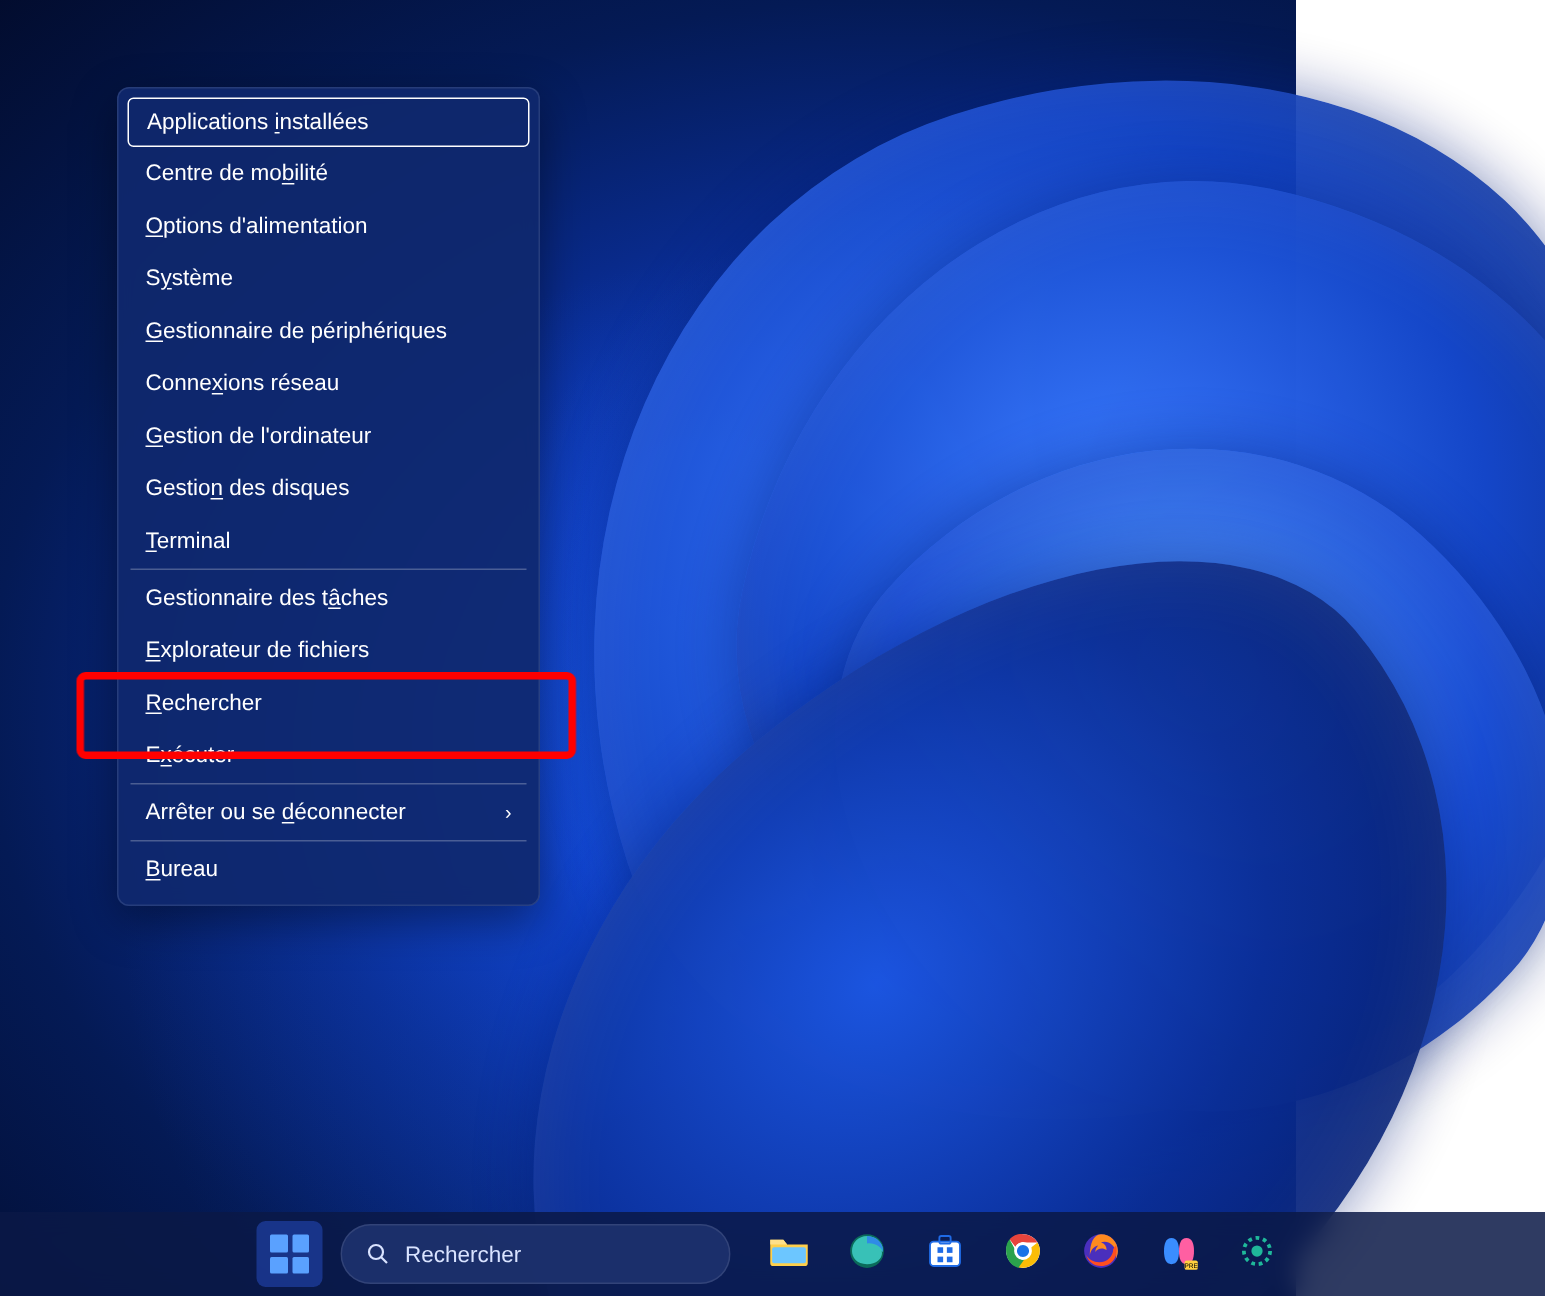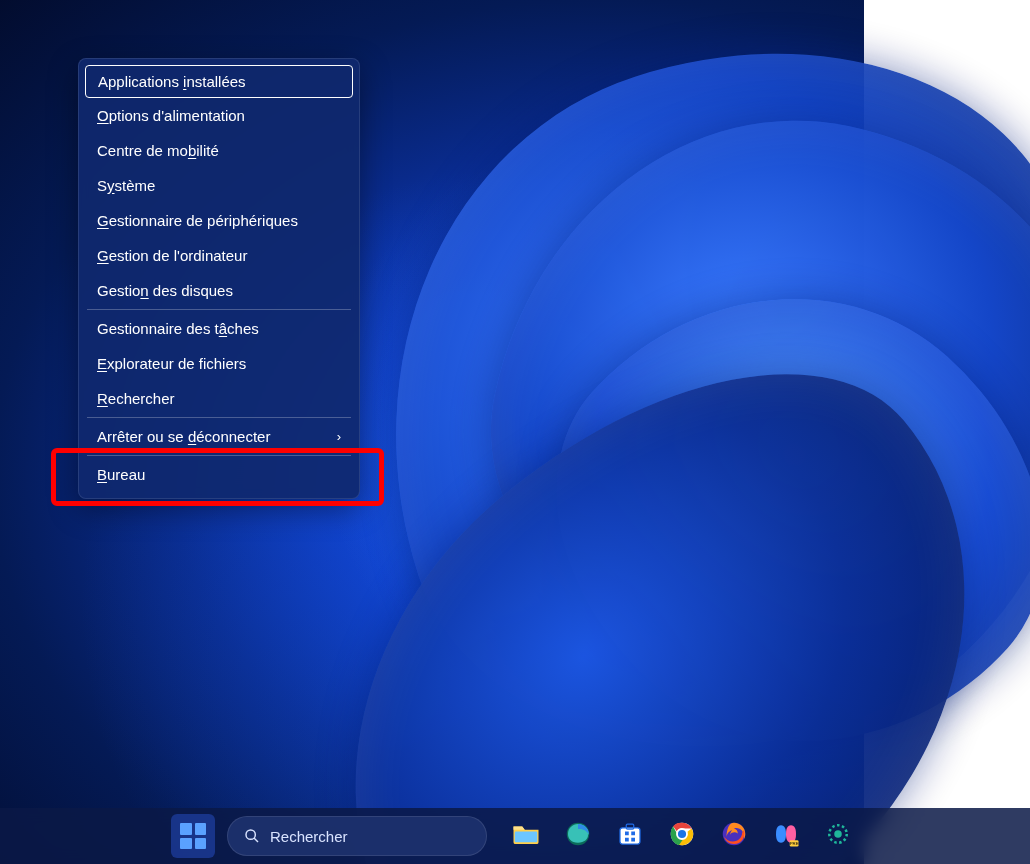--- a/index.html
+++ b/index.html
@@ -151,46 +151,55 @@
   <div class="petal" style="left:380px;top:60px;width:720px;height:680px;transform:rotate(-18deg)"></div>
   <div class="petal" style="left:500px;top:120px;width:580px;height:560px;transform:rotate(12deg);opacity:.9"></div>
   <div class="petal" style="left:560px;top:300px;width:480px;height:440px;transform:rotate(42deg);background:radial-gradient(ellipse at 40% 40%, #5fa3ff 0%, #1a4ed6 50%, #072578 100%)"></div>
   <div class="petal" style="left:300px;top:440px;width:720px;height:500px;transform:rotate(-40deg);background:radial-gradient(ellipse at 45% 35%, #1c56e2 0%, #0a2d95 50%, #041656 100%);opacity:.95"></div>
 
   <div class="context-menu" id="context-menu">
       <div class="menu-item selected">
         <span>Applications <span class="ul">i</span>nstallées</span>
       </div>
       <div class="menu-item">
+        <span>Centre de mo<span class="ul">b</span>ilité</span>
+      </div>
+      <div class="menu-item">
         <span><span class="ul">O</span>ptions d'alimentation</span>
       </div>
       <div class="menu-item">
-        <span>Centre de mo<span class="ul">b</span>ilité</span>
-      </div>
-      <div class="menu-item">
         <span>S<span class="ul">y</span>stème</span>
       </div>
       <div class="menu-item">
         <span><span class="ul">G</span>estionnaire de périphériques</span>
       </div>
       <div class="menu-item">
+        <span>Conne<span class="ul">x</span>ions réseau</span>
+      </div>
+      <div class="menu-item">
         <span><span class="ul">G</span>estion de l'ordinateur</span>
       </div>
       <div class="menu-item">
         <span>Gestio<span class="ul">n</span> des disques</span>
       </div>
+      <div class="menu-item">
+        <span><span class="ul">T</span>erminal</span>
+      </div>
       <div class="menu-separator"></div>
       <div class="menu-item">
         <span>Gestionnaire des t<span class="ul">â</span>ches</span>
       </div>
       <div class="menu-item">
         <span><span class="ul">E</span>xplorateur de fichiers</span>
       </div>
       <div class="menu-item">
         <span><span class="ul">R</span>echercher</span>
+      </div>
+      <div class="menu-item">
+        <span>E<span class="ul">x</span>écuter</span>
       </div>
       <div class="menu-separator"></div>
       <div class="menu-item">
         <span>Arrêter ou se <span class="ul">d</span>éconnecter</span>
         <span class="chevron">›</span>
       </div>
       <div class="menu-separator"></div>
       <div class="menu-item">
         <span><span class="ul">B</span>ureau</span>
       </div>

